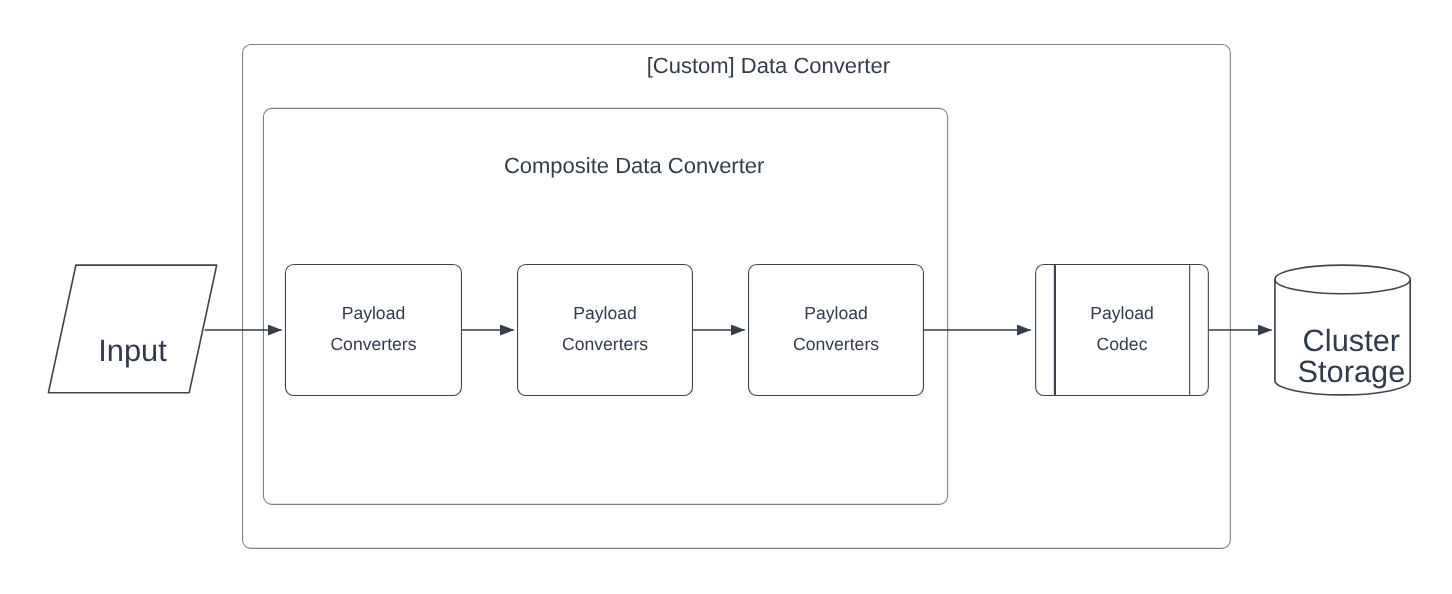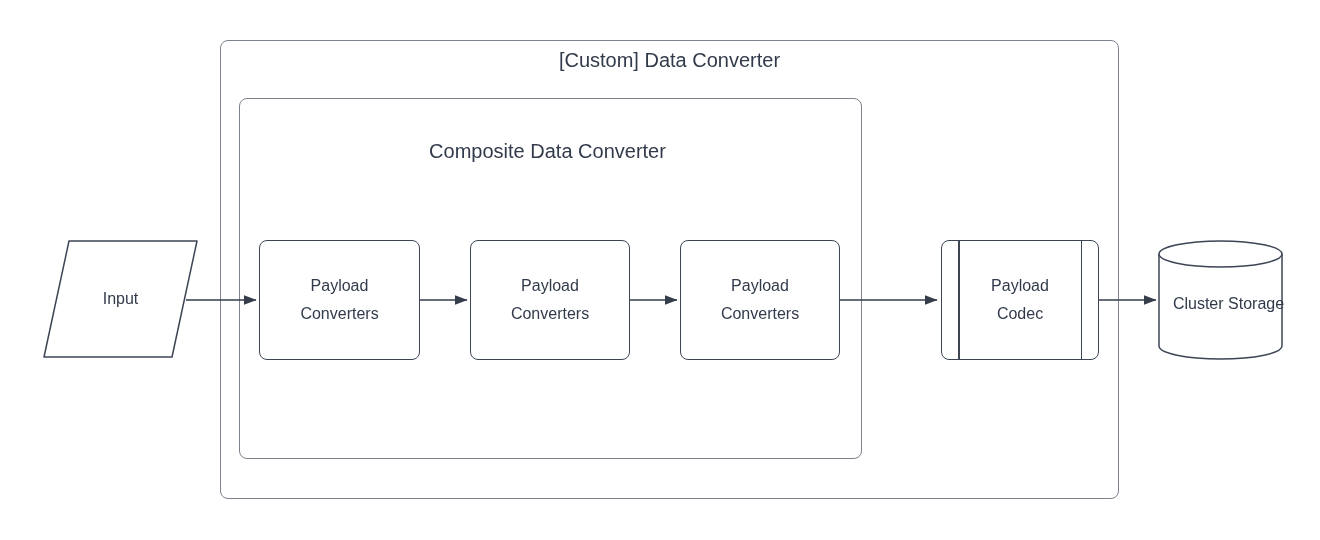--- a/index.html
+++ b/index.html
@@ -24,20 +24,21 @@
     box-sizing: border-box;
     z-index: 1;
   }
   .group-label {
     position: absolute;
     text-align: center;
     font-size: 20px;
     line-height: 24px;
     color: #323b4b;
     z-index: 3;
+    margin-left: 29px;
   }
   .node {
     position: absolute;
     box-sizing: border-box;
     background: #ffffff;
     border: 1.5px solid #3d4555;
     border-radius: 8px;
     display: flex;
     align-items: center;
     justify-content: center;
@@ -45,25 +46,26 @@
     font-size: 16px;
     line-height: 28px;
     color: #323b4b;
     z-index: 3;
   }
   .shape-label {
     position: absolute;
     display: flex;
     align-items: center;
     justify-content: center;
-    text-align: left;
-    font-size: 16px;
+    text-align: center;
+    font-size: 28px;
     line-height: 28px;
     color: #323b4b;
     z-index: 3;
+    margin-top: 20px;
   }
   .codec-bar {
     position: absolute;
     top: 0;
     bottom: 0;
     width: 1.5px;
     background: #3d4555;
   }
   svg.layer {
     position: absolute;

